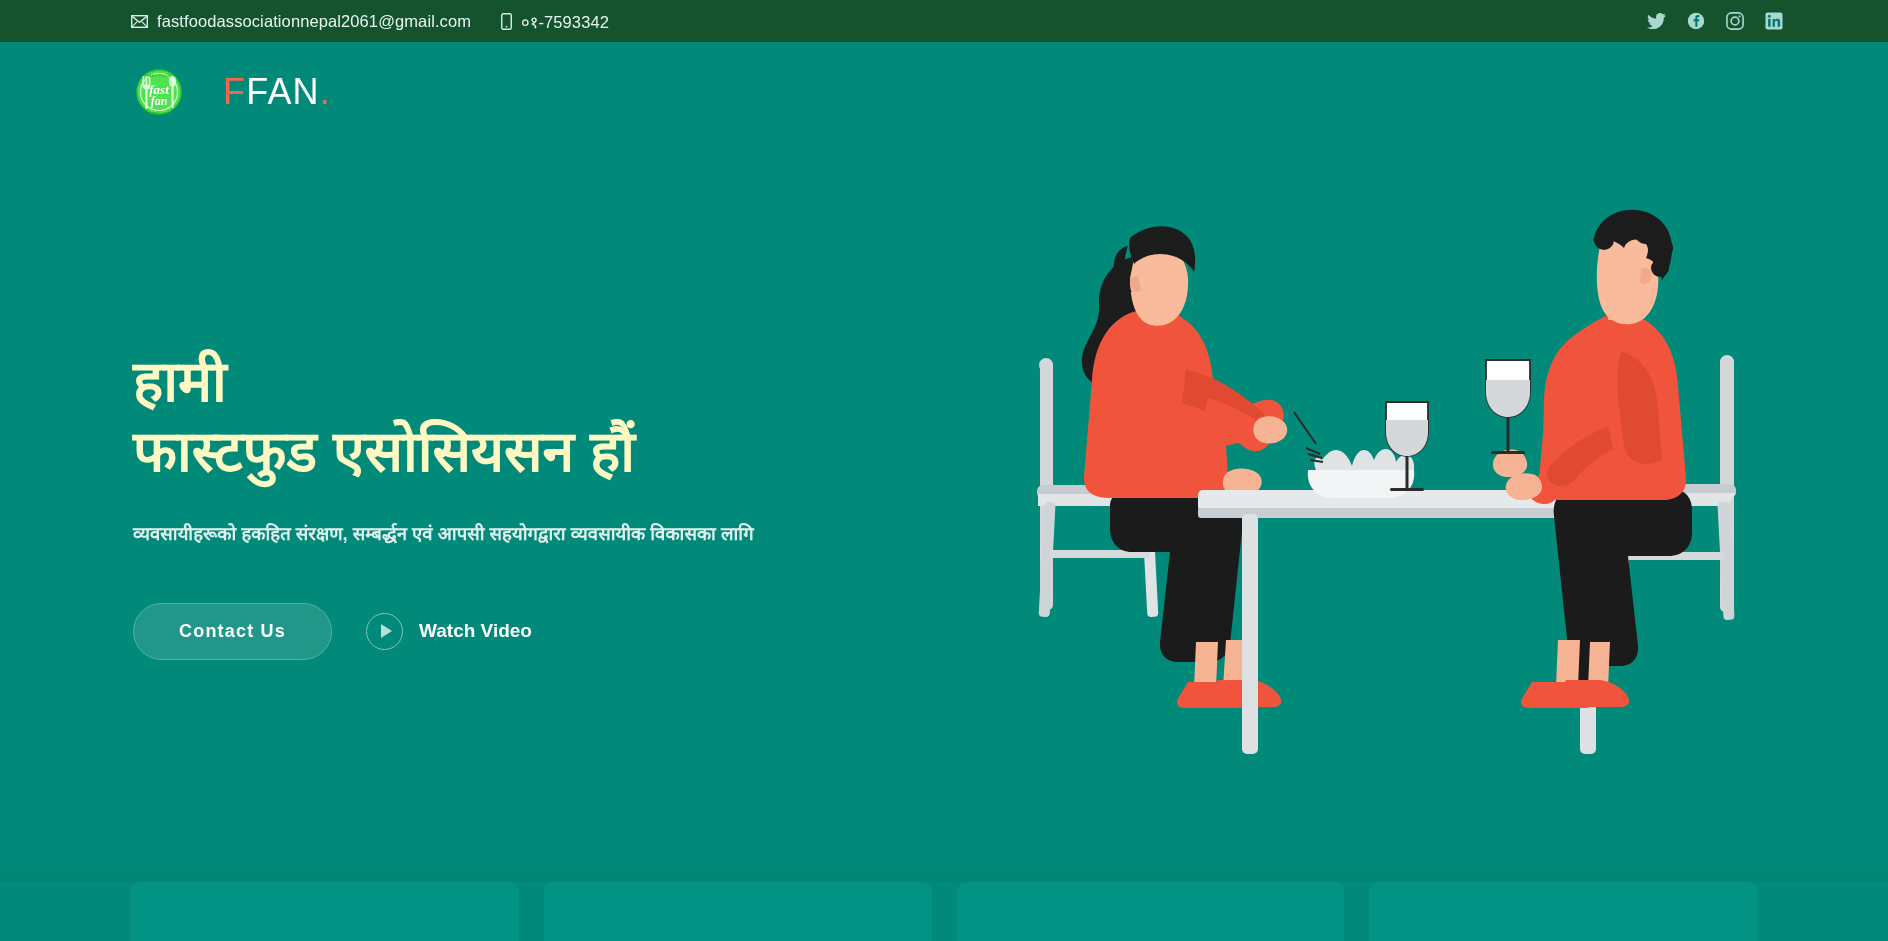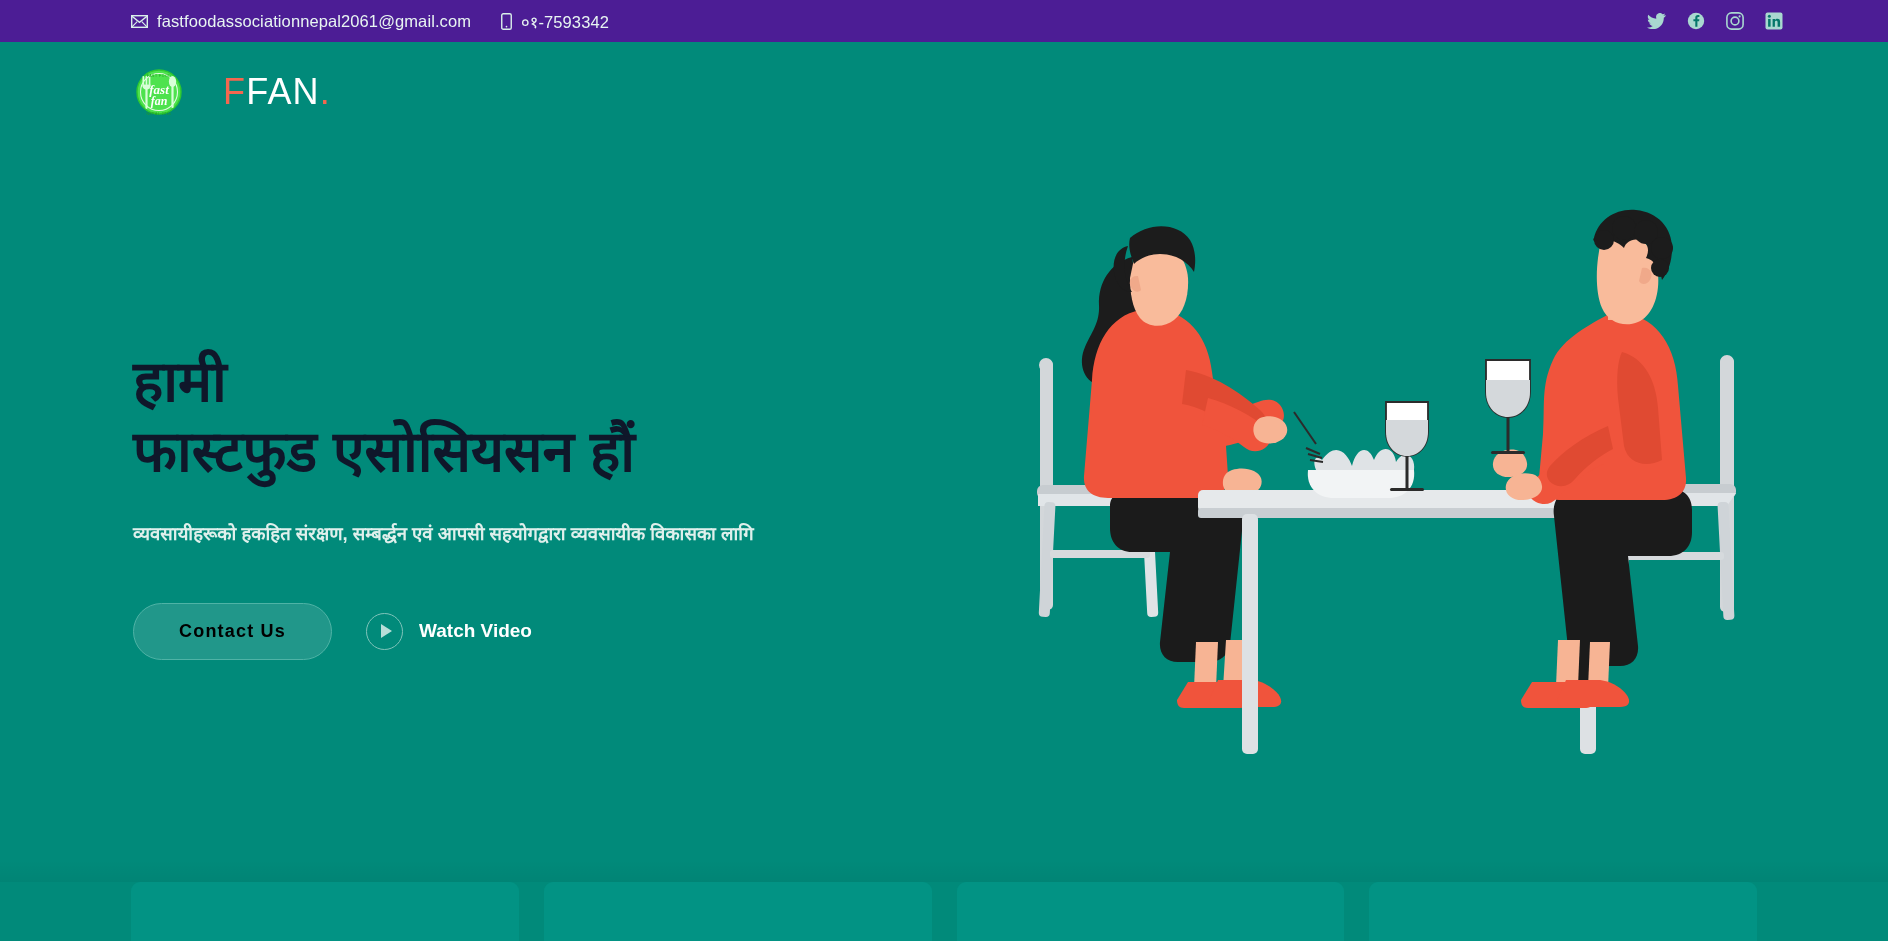--- a/index.html
+++ b/index.html
@@ -7,21 +7,21 @@
     width: 1888px; height: 941px;
     overflow: hidden;
     font-family: "Liberation Sans", "DejaVu Sans", sans-serif;
     background: #018a7a;
   }
   .page { position: relative; width: 1888px; height: 941px; background: #018a7a; overflow: hidden; }
 
   
   .topbar {
     position: absolute; top: 0; left: 0; width: 1888px; height: 42px;
-    background: #4c1d95;
+    background: #14532d;
     display: flex; align-items: center;
   }
   .topbar-left { display: flex; align-items: center; padding-left: 131px; gap: 30px; }
   .tb-item { display: flex; align-items: center; gap: 9px; color: #e8f5f2; font-size: 16.5px; letter-spacing: .1px; }
   .tb-item .glyph { display: inline-flex; align-items: center; justify-content: center; }
   .tb-item svg { display: block; }
   .topbar-right { position: absolute; right: 105px; top: 0; height: 42px; display: flex; align-items: center; gap: 20px; }
   .soc { width: 19px; height: 19px; display: inline-flex; align-items: center; justify-content: center; color: #a9d8d0; cursor: pointer; }
   .soc svg { display: block; }
 
@@ -40,28 +40,28 @@
   .nav { position: absolute; right: 106px; display: flex; align-items: center; gap: 0px; }
   .nav-item {
     color: #eaf6f3; font-size: 19px; padding: 8px 21px; cursor: pointer; white-space: nowrap;
     font-family: "Liberation Sans", "DejaVu Sans", sans-serif;
   }
 
   
   .hero { position: absolute; top: 142px; left: 0; width: 1888px; height: 740px; }
   .hero-copy { position: absolute; left: 133px; top: 205px; width: 800px; }
   .hero-title {
-    color: #0f172a; font-weight: 700; font-size: 57px; line-height: 1.22;
+    color: #fef9c3; font-weight: 700; font-size: 57px; line-height: 1.22;
     font-family: "Liberation Sans", "DejaVu Sans", sans-serif;
     white-space: pre-line;
   }
   .hero-sub { margin-top: 34px; color: #dff0ec; font-size: 18.5px; line-height: 1.5; font-weight: bold; }
   .hero-actions { margin-top: 55px; display: flex; align-items: center; gap: 34px; }
   .btn-contact {
-    background: #21978a; border: 1px solid #4fb3a6; color: #000000;
+    background: #21978a; border: 1px solid #4fb3a6; color: #ffffff;
     font-size: 18px; font-weight: 700; letter-spacing: 1.2px;
     padding: 17px 45px; border-radius: 34px; cursor: pointer;
     font-family: "Liberation Sans", "DejaVu Sans", sans-serif;
   }
   .watch { display: flex; align-items: center; gap: 16px; cursor: pointer; text-align: center; }
   .play-circle {
     width: 37px; height: 37px; border-radius: 50%; border: 1.6px solid #7fc4ba;
     display: flex; align-items: center; justify-content: center;
   }
   .play-circle .tri {

